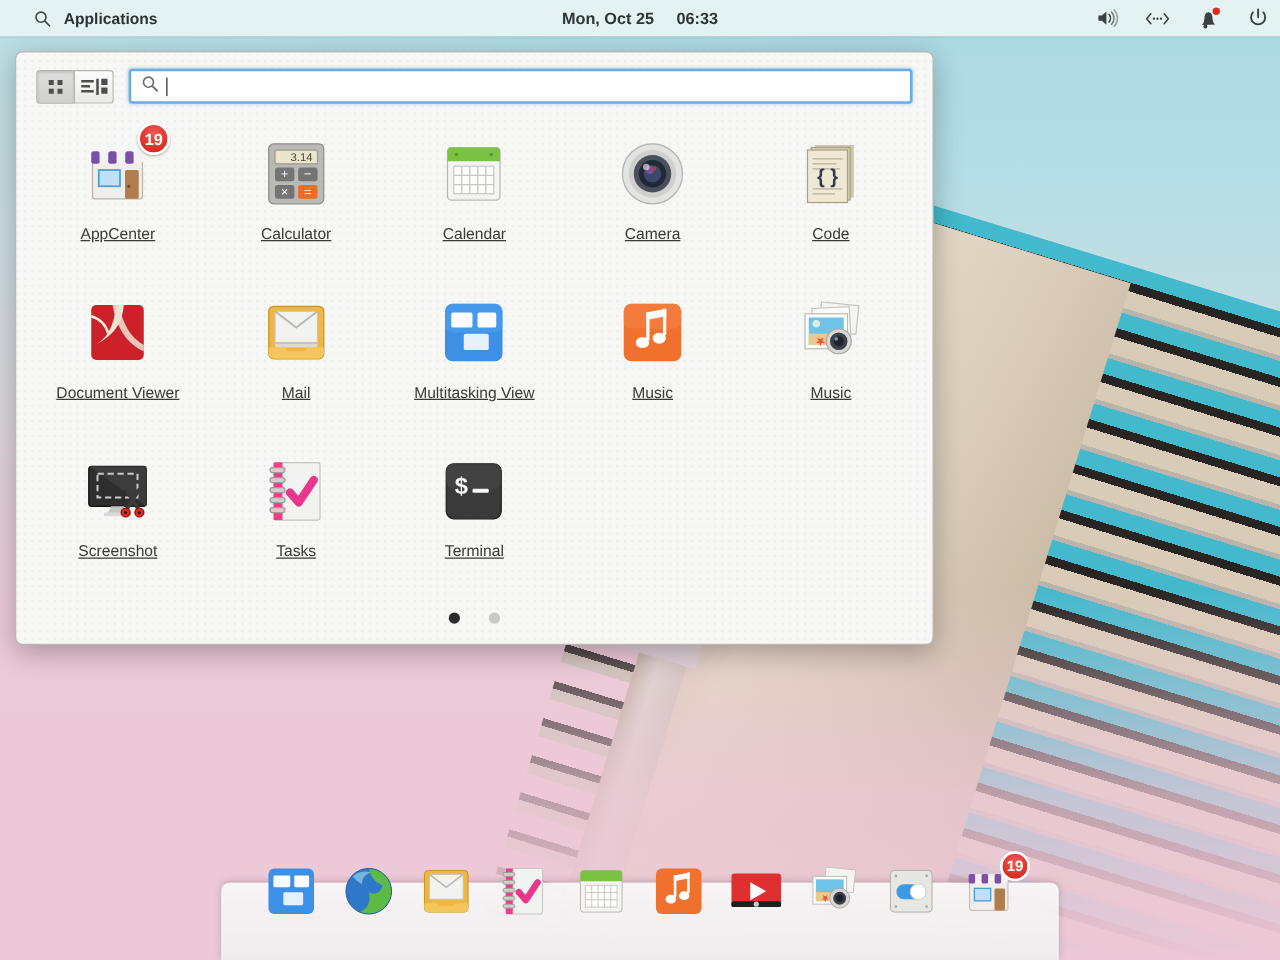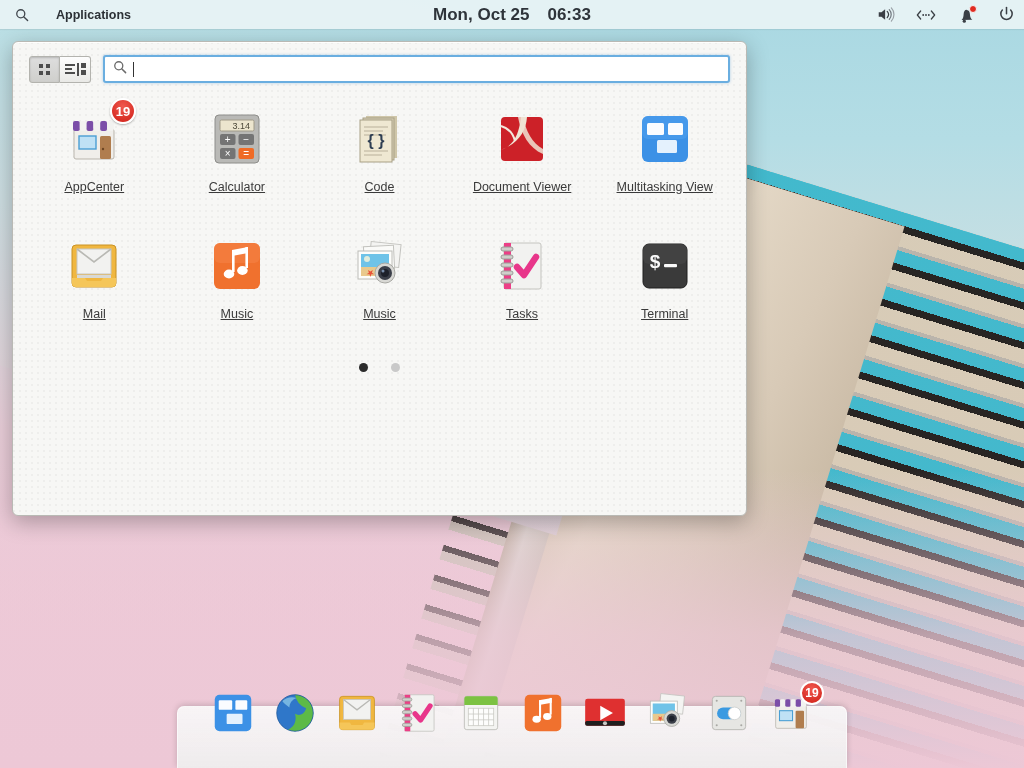--- a/index.html
+++ b/index.html
@@ -113,30 +113,30 @@
   #top-panel {
     position: absolute; left: 0; top: 0;
     width: 1024px; height: 29px;
     background: rgba(232,243,245,.93);
     display: flex; align-items: center;
     font-size: 12.5px; color: #333940;
     z-index: 50;
     box-shadow: 0 1px 1px rgba(0,0,0,.06);
   }
   #apps-menu {
-    display: flex; align-items: center; gap: 24px;
-    padding: 0 10px 0 12px; height: 29px; cursor: default; justify-content: center;
+    display: flex; align-items: center; gap: 7px;
+    padding: 0 10px 0 24px; height: 29px; cursor: default; justify-content: center;
   }
   #apps-menu .label { font-weight: bold; font-size: 12.5px; color: #2c3136; }
   #panel-center {
     position: absolute; left: 0; right: 0; top: 0; height: 29px;
     display: flex; align-items: center; justify-content: center; gap: 18px;
     pointer-events: none;
   }
-  #panel-center span { font-weight: bold; font-size: 17px; color: #2e343a; pointer-events: auto; text-align: right; }
+  #panel-center span { font-weight: bold; font-size: 13px; color: #2e343a; pointer-events: auto; text-align: right; }
   #panel-right {
     position: absolute; right: 8px; top: 0; height: 29px;
     display: flex; align-items: center; gap: 20px;
   }
   .panel-icon { width: 20px; height: 20px; display:flex; align-items:center; justify-content:center; position: relative; }
   .notif-dot {
     position: absolute; right: -1px; top: 0px;
     width: 8px; height: 8px; border-radius: 50%;
     background: #e02b20; border: 1px solid #f2f7f8;
   }
@@ -399,21 +399,56 @@
             <rect x="30.5" y="38" width="15.5" height="11" rx="2" fill="#ef6b26"></rect>
             <text x="19.7" y="32.5" font-size="10" fill="#fff" text-anchor="middle" font-family="Liberation Sans, sans-serif">+</text>
             <text x="38.2" y="32.5" font-size="10" fill="#fff" text-anchor="middle" font-family="Liberation Sans, sans-serif">−</text>
             <text x="19.7" y="46.5" font-size="10" fill="#fff" text-anchor="middle" font-family="Liberation Sans, sans-serif">×</text>
             <text x="38.2" y="46.5" font-size="10" fill="#fff" text-anchor="middle" font-family="Liberation Sans, sans-serif">=</text>
           </svg>
         </div>
         <div class="app-label">Calculator</div>
       </div>
 
-
+      <div class="app-cell">
+        <div class="app-icon-box">
+          <svg width="58" height="58" viewBox="0 0 58 58">
+            <rect x="8" y="8" width="42" height="42" rx="3" fill="#f4f4f2" stroke="#b7b7b2"></rect>
+            <path d="M8 11a3 3 0 0 1 3-3h36a3 3 0 0 1 3 3v8H8z" fill="#7cc242"></path>
+            <circle cx="15" cy="13.5" r="1.4" fill="#5b9430"></circle>
+            <circle cx="43" cy="13.5" r="1.4" fill="#5b9430"></circle>
+            <g stroke="#c9c9c4" fill="#fdfdfc">
+              <rect x="13" y="23" width="32" height="22"></rect>
+              <line x1="13" y1="30.3" x2="45" y2="30.3"></line>
+              <line x1="13" y1="37.6" x2="45" y2="37.6"></line>
+              <line x1="19.4" y1="23" x2="19.4" y2="45"></line>
+              <line x1="25.8" y1="23" x2="25.8" y2="45"></line>
+              <line x1="32.2" y1="23" x2="32.2" y2="45"></line>
+              <line x1="38.6" y1="23" x2="38.6" y2="45"></line>
+            </g>
+          </svg>
+        </div>
+        <div class="app-label">Calendar</div>
+      </div>
+
+      <div class="app-cell">
+        <div class="app-icon-box">
+          <svg width="58" height="58" viewBox="0 0 58 58">
+            <circle cx="29" cy="29" r="24" fill="#e3e3e1" stroke="#b2b2ae"></circle>
+            <circle cx="29" cy="29" r="19" fill="#cfcfcd"></circle>
+            <circle cx="29" cy="29" r="15" fill="#4a4f5c"></circle>
+            <circle cx="29" cy="29" r="11" fill="#232836"></circle>
+            <circle cx="29" cy="29" r="7" fill="#3b4a6b"></circle>
+            <circle cx="27" cy="26" r="3.2" fill="#7b4fa0"></circle>
+            <circle cx="30.5" cy="25" r="1.6" fill="#c0392b"></circle>
+            <circle cx="24" cy="23.5" r="2.6" fill="#e9e9e7" opacity=".65"></circle>
+          </svg>
+        </div>
+        <div class="app-label">Camera</div>
+      </div>
 
       <div class="app-cell">
         <div class="app-icon-box">
           <svg width="58" height="58" viewBox="0 0 58 58">
             <rect x="16" y="6" width="31" height="42" fill="#cfc6a9" stroke="#9d9madb"></rect>
             <rect x="13" y="8" width="31" height="42" fill="#d9d0b6" stroke="#a8a085"></rect>
             <rect x="10" y="10" width="32" height="42" fill="#efe8d2" stroke="#a8a085"></rect>
             <g stroke="#b9b09a" stroke-width="1">
               <line x1="14" y1="17" x2="38" y2="17"></line>
               <line x1="14" y1="21" x2="33" y2="21"></line>
@@ -436,41 +471,41 @@
             <path d="M8 16c7 2 12 7 14 15" fill="none" stroke="#f3e9dd" stroke-width="2"></path>
           </svg>
         </div>
         <div class="app-label">Document Viewer</div>
       </div>
 
 
       <div class="app-cell">
         <div class="app-icon-box">
           <svg width="58" height="58" viewBox="0 0 58 58">
+            <rect x="7" y="8" width="44" height="42" rx="4" fill="#f0b740" stroke="#c99225"></rect>
+            <rect x="12" y="12" width="34" height="25" fill="#f2f2f0" stroke="#c6c6c2"></rect>
+            <path d="M12 12l17 13 17-13" fill="none" stroke="#b9b9b4" stroke-width="1.6"></path>
+            <rect x="12" y="38" width="34" height="3" fill="#d9d9d5"></rect>
+            <path d="M7 41h13l2 3h14l2-3h13v5a4 4 0 0 1-4 4H11a4 4 0 0 1-4-4z" fill="#f5c659"></path>
+          </svg>
+        </div>
+        <div class="app-label">Mail</div>
+      </div>
+
+      <div class="app-cell">
+        <div class="app-icon-box">
+          <svg width="58" height="58" viewBox="0 0 58 58">
             <rect x="6" y="6" width="46" height="46" rx="6" fill="#3c91e6"></rect>
             <rect x="6" y="6" width="46" height="23" rx="6" fill="#4fa0ef" opacity=".55"></rect>
             <rect x="11" y="13" width="17" height="12" rx="1.5" fill="#fafcff"></rect>
             <rect x="32" y="13" width="15" height="12" rx="1.5" fill="#fafcff"></rect>
             <rect x="21" y="30" width="20" height="13" rx="1.5" fill="#e4f1fd"></rect>
           </svg>
         </div>
         <div class="app-label">Multitasking View</div>
-      </div>
-
-      <div class="app-cell">
-        <div class="app-icon-box">
-          <svg width="58" height="58" viewBox="0 0 58 58">
-            <rect x="7" y="8" width="44" height="42" rx="4" fill="#f0b740" stroke="#c99225"></rect>
-            <rect x="12" y="12" width="34" height="25" fill="#f2f2f0" stroke="#c6c6c2"></rect>
-            <path d="M12 12l17 13 17-13" fill="none" stroke="#b9b9b4" stroke-width="1.6"></path>
-            <rect x="12" y="38" width="34" height="3" fill="#d9d9d5"></rect>
-            <path d="M7 41h13l2 3h14l2-3h13v5a4 4 0 0 1-4 4H11a4 4 0 0 1-4-4z" fill="#f5c659"></path>
-          </svg>
-        </div>
-        <div class="app-label">Mail</div>
       </div>
 
       <div class="app-cell">
         <div class="app-icon-box">
           <svg width="58" height="58" viewBox="0 0 58 58">
             <rect x="6" y="6" width="46" height="46" rx="6" fill="#f0712e"></rect>
             <rect x="6" y="6" width="46" height="20" rx="6" fill="#f5864a" opacity=".5"></rect>
             <path d="M24 13l16-3v6l-16 3z" fill="#fff"></path>
             <rect x="24" y="13" width="2.6" height="22" fill="#fff"></rect>
             <rect x="37.4" y="10" width="2.6" height="21" fill="#fff"></rect>
@@ -493,20 +528,39 @@
             <path d="M18 33l2.4 1.4 2.4-1.4-.9 2.7 2.4 1.6h-3l-.9 2.7-.9-2.7h-3l2.4-1.6z" fill="#e8533a"></path>
             <circle cx="35" cy="36" r="10" fill="#d8d8d4" stroke="#a9a9a4"></circle>
             <circle cx="35" cy="36" r="7" fill="#3b3f49"></circle>
             <circle cx="35" cy="36" r="4" fill="#1d212b"></circle>
             <circle cx="33" cy="34" r="1.5" fill="#8fa8c9" opacity=".8"></circle>
           </svg>
         </div>
         <div class="app-label">Music</div>
       </div>
 
+      <div class="app-cell">
+        <div class="app-icon-box">
+          <svg width="58" height="58" viewBox="0 0 58 58">
+            <rect x="6" y="9" width="46" height="32" rx="2.5" fill="#2e2e2e" stroke="#111"></rect>
+            <path d="M6 9h46v32z" fill="#3c3c3c"></path>
+            <rect x="13" y="15" width="32" height="19" fill="none" stroke="#c9c9c5" stroke-width="1.6" stroke-dasharray="5 3"></rect>
+            <path d="M24 41h10l3 6H21z" fill="#c6c6c2"></path>
+            <rect x="18" y="46" width="22" height="3" rx="1.5" fill="#d8d8d4"></rect>
+            <g transform="translate(36,28)">
+              <path d="M0 0l10 16M10 0L0 16" stroke="#3a3a3a" stroke-width="3" stroke-linecap="round"></path>
+              <circle cx="-0.5" cy="18" r="3.6" fill="#e02b20" stroke="#8e140d"></circle>
+              <circle cx="10.5" cy="18" r="3.6" fill="#e02b20" stroke="#8e140d"></circle>
+              <circle cx="-0.5" cy="18" r="1.3" fill="#4a0a06"></circle>
+              <circle cx="10.5" cy="18" r="1.3" fill="#4a0a06"></circle>
+            </g>
+          </svg>
+        </div>
+        <div class="app-label">Screenshot</div>
+      </div>
 
 
       <div class="app-cell">
         <div class="app-icon-box">
           <svg width="58" height="58" viewBox="0 0 58 58">
             <rect x="11" y="6" width="37" height="46" rx="2" fill="#f2f2f0" stroke="#c4c4bf"></rect>
             <rect x="11" y="6" width="7" height="46" fill="#ec3f87"></rect>
             <g fill="#cfcfcb" stroke="#9c9c98">
               <rect x="8" y="10" width="12" height="4" rx="2"></rect>
               <rect x="8" y="18" width="12" height="4" rx="2"></rect>

